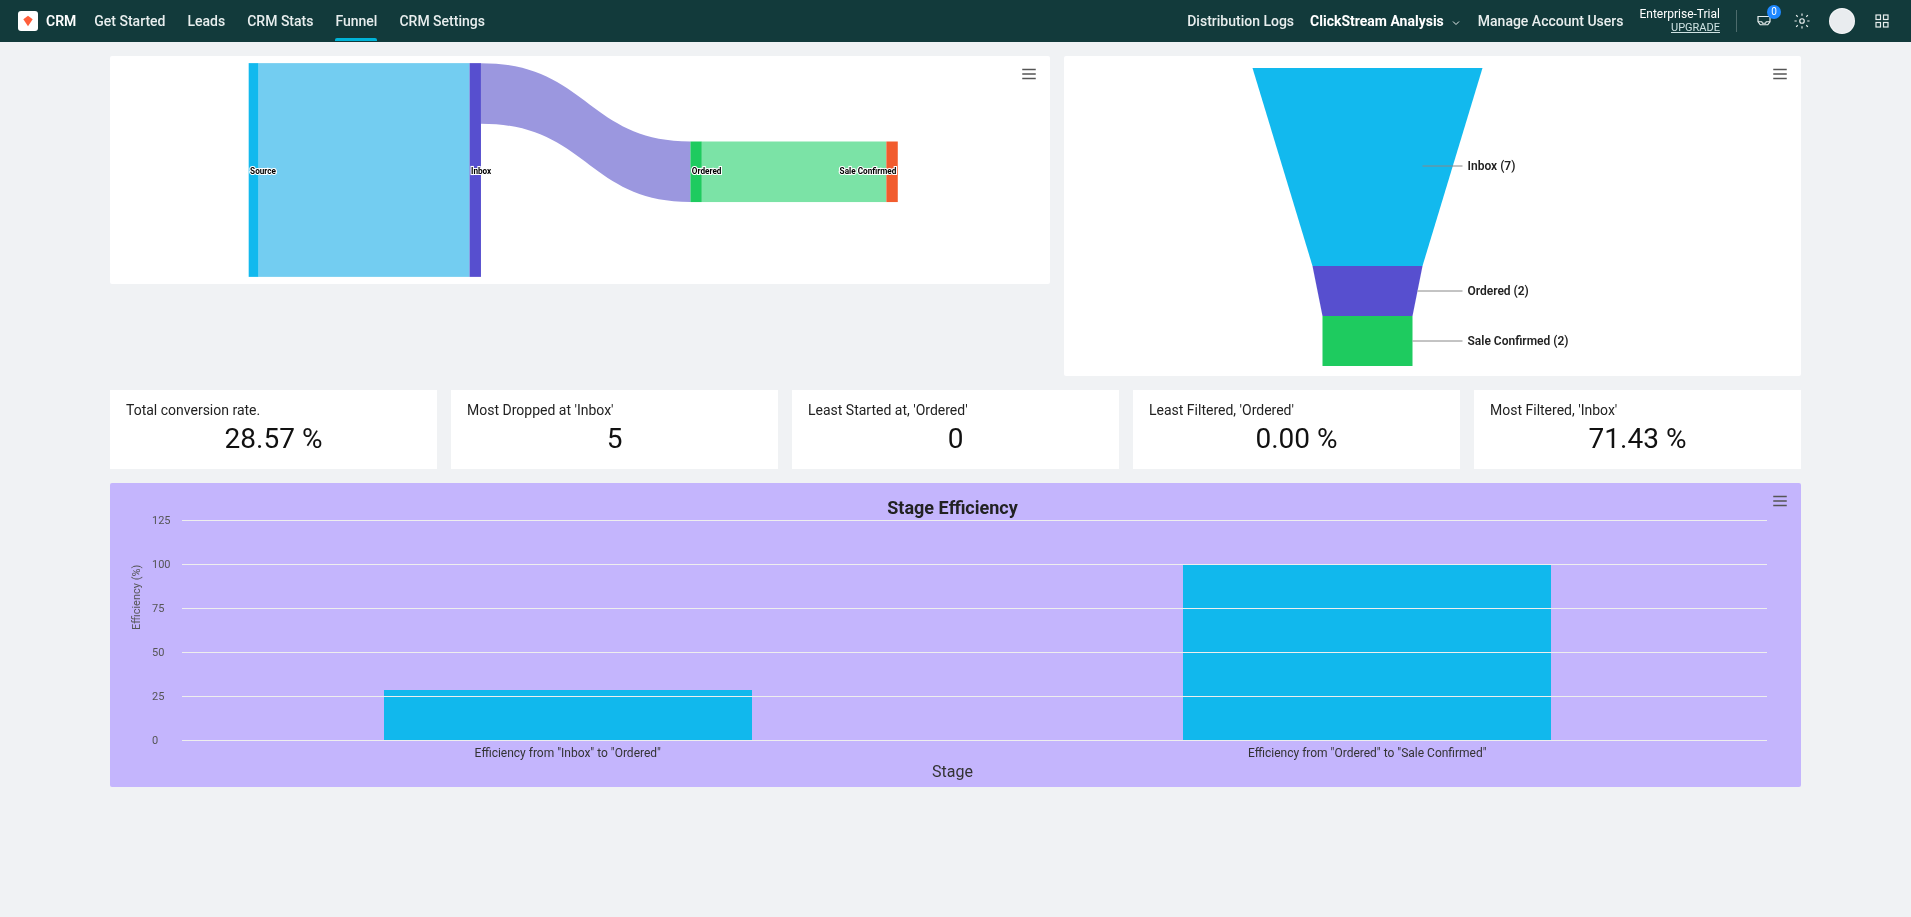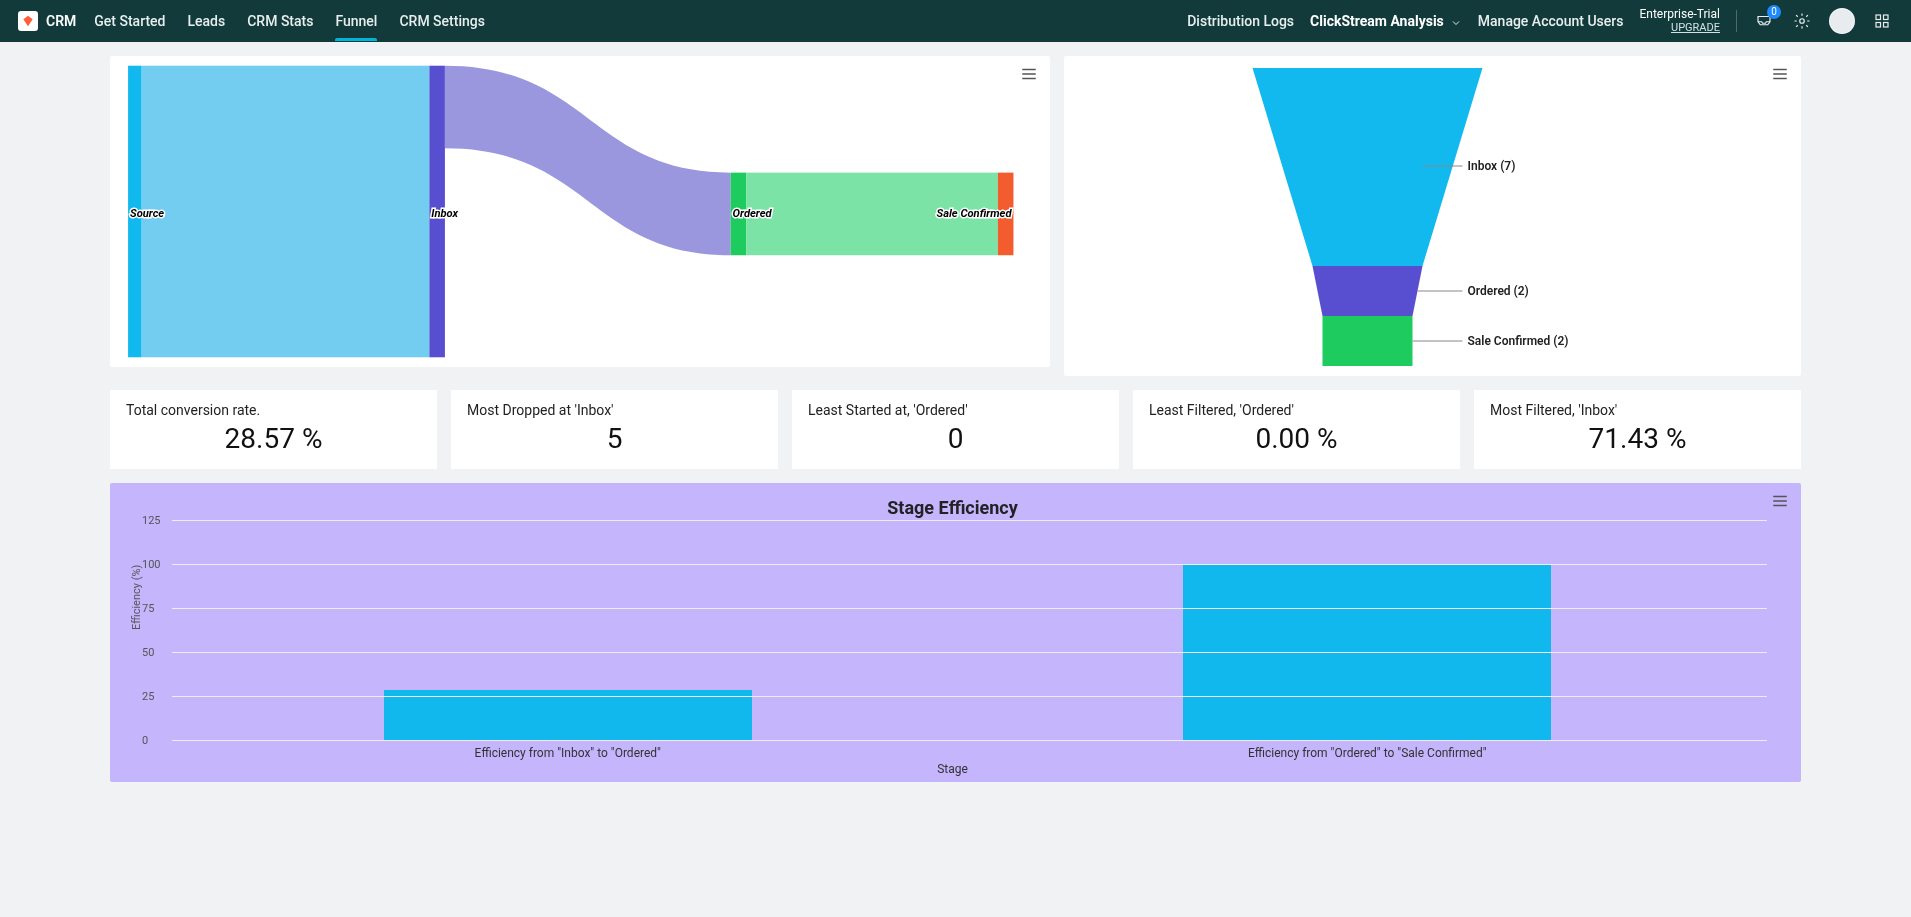--- a/index.html
+++ b/index.html
@@ -17,43 +17,43 @@
   .topbar .trial { text-align: right; line-height: 1.1; font-size: 12px; }
   .topbar .trial .upg { text-decoration: underline; color: #cfe3e3; font-size: 11px; }
   .topbar .divider { width: 1px; height: 22px; background: rgba(255,255,255,0.25); }
   .topbar .icon-btn { position: relative; width: 22px; height: 22px; display: flex; align-items: center; justify-content: center; cursor: pointer; }
   .topbar .icon-btn svg { width: 18px; height: 18px; stroke: #e8eeee; fill: none; stroke-width: 1.6; }
   .badge { position: absolute; top: -5px; right: -6px; background: #1e88ff; color: #fff; font-size: 10px; border-radius: 8px; padding: 0 4px; line-height: 14px; min-width: 14px; text-align: center; }
   .avatar { width: 26px; height: 26px; border-radius: 50%; background: #e9ecef; border: 1px solid rgba(255,255,255,0.6); }
   .content { padding: 14px 110px 30px 110px; display: flex; flex-direction: column; gap: 14px; }
   .row1 { display: flex; gap: 14px; }
   .card { background: #fff; border-radius: 2px; position: relative; }
-  .sankey-card { flex: 0 0 940px; height: 311px; font-style: italic; }
+  .sankey-card { flex: 0 0 940px; height: 228px; }
   .funnel-card { flex: 1; height: 320px; text-align: right; }
   .menu-icon { position: absolute; top: 10px; right: 12px; cursor: pointer; }
   .menu-icon svg { width: 18px; height: 14px; stroke: #555; stroke-width: 2; fill: none; }
   .sankey-svg, .funnel-svg { width: 100%; height: 100%; }
   .sankey-label { font-size: 11.5px; font-weight: 700; fill: #000; stroke: #fff; stroke-width: 3; paint-order: stroke fill; }
   .funnel-label { font-size: 12px; fill: #222; font-weight: 600; }
   .stats-row { display: flex; gap: 14px; }
   .stat-card { background: #fff; flex: 1; padding: 12px 16px 14px 16px; }
   .stat-label { font-size: 14px; color: #222; margin-bottom: 4px; }
   .stat-value { font-size: 28px; font-weight: 400; text-align: center; color: #111; }
   .bar-card { background: #c4b5fd; padding: 10px 24px 6px 18px; position: relative; }
   .bar-title { text-align: center; font-size: 18px; font-weight: 700; color: #222; margin: 4px 0 2px; }
   .bar-chart { position: relative; height: 220px; margin-left: 40px; margin-right: 10px; }
-  .bar-grid { position: absolute; left: 4px; right: 0; border-top: 1px solid #eee; font-size: 11px; color: #555; text-align: right; }
+  .bar-grid { position: absolute; left: 14px; right: 0; border-top: 1px solid #eee; font-size: 11px; color: #555; text-align: right; }
   .bar-grid span { position: absolute; left: -30px; top: -7px; }
   .bar-area { position: absolute; inset: 0; display: flex; }
   .bar-col { flex: 1; display: flex; align-items: flex-end; justify-content: center; }
   .bar-rect { width: 46%; background: #11b8ed; }
   .bar-xlabels { display: flex; margin-left: 40px; margin-right: 10px; }
   .bar-xlabels div { flex: 1; text-align: center; font-size: 12px; color: #333; padding-top: 6px; }
   .bar-ylabel { position: absolute; left: 8px; top: 50%; transform: translateY(-50%) rotate(-90deg); transform-origin: left center; font-size: 11px; color: #555; white-space: nowrap; }
-  .bar-xlabel-axis { text-align: center; font-size: 12px; color: #333; margin-top: 2px; }
+  .bar-xlabel-axis { text-align: center; font-size: 16px; color: #333; margin-top: 2px; }
 </style>
 </head>
 <body>
 
 <div class="topbar">
   <div class="logo">
     <span class="logo-box">
       <svg viewBox="0 0 24 24" width="14" height="14">
           <path d="M12 3 L20 9 L12 21 L4 9 Z" fill="#ff5e3a"></path>
         </svg>

